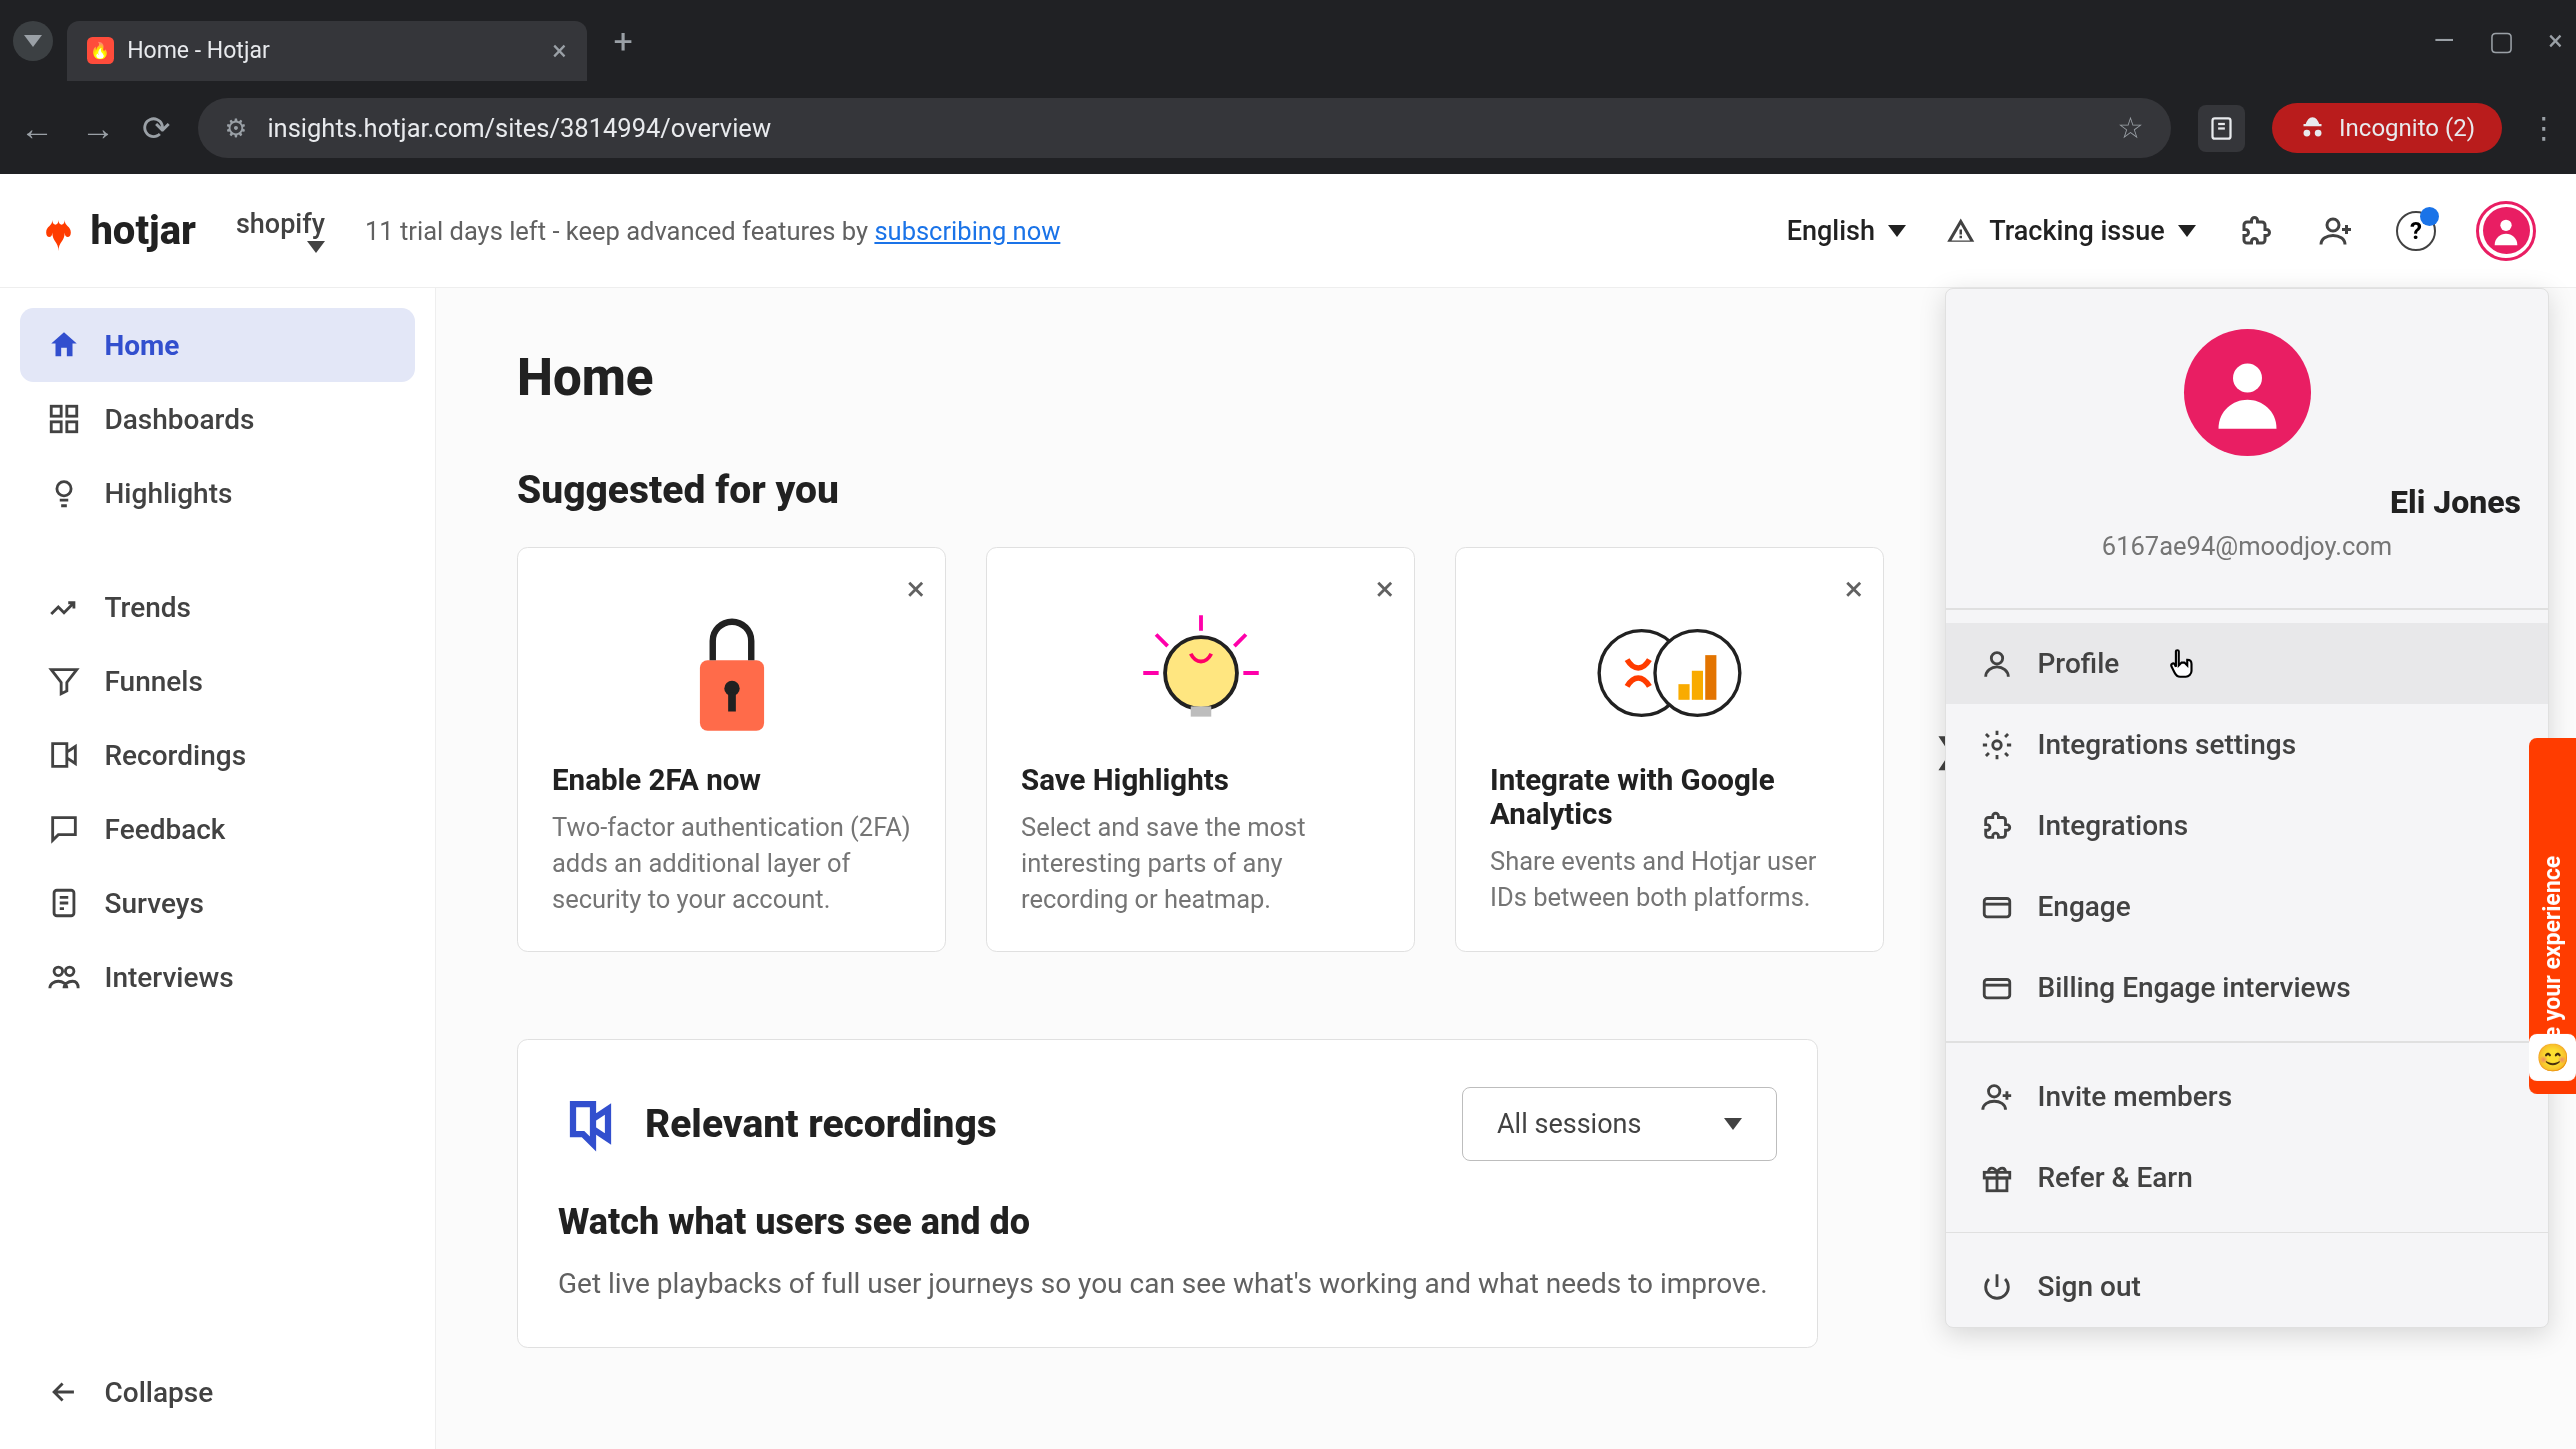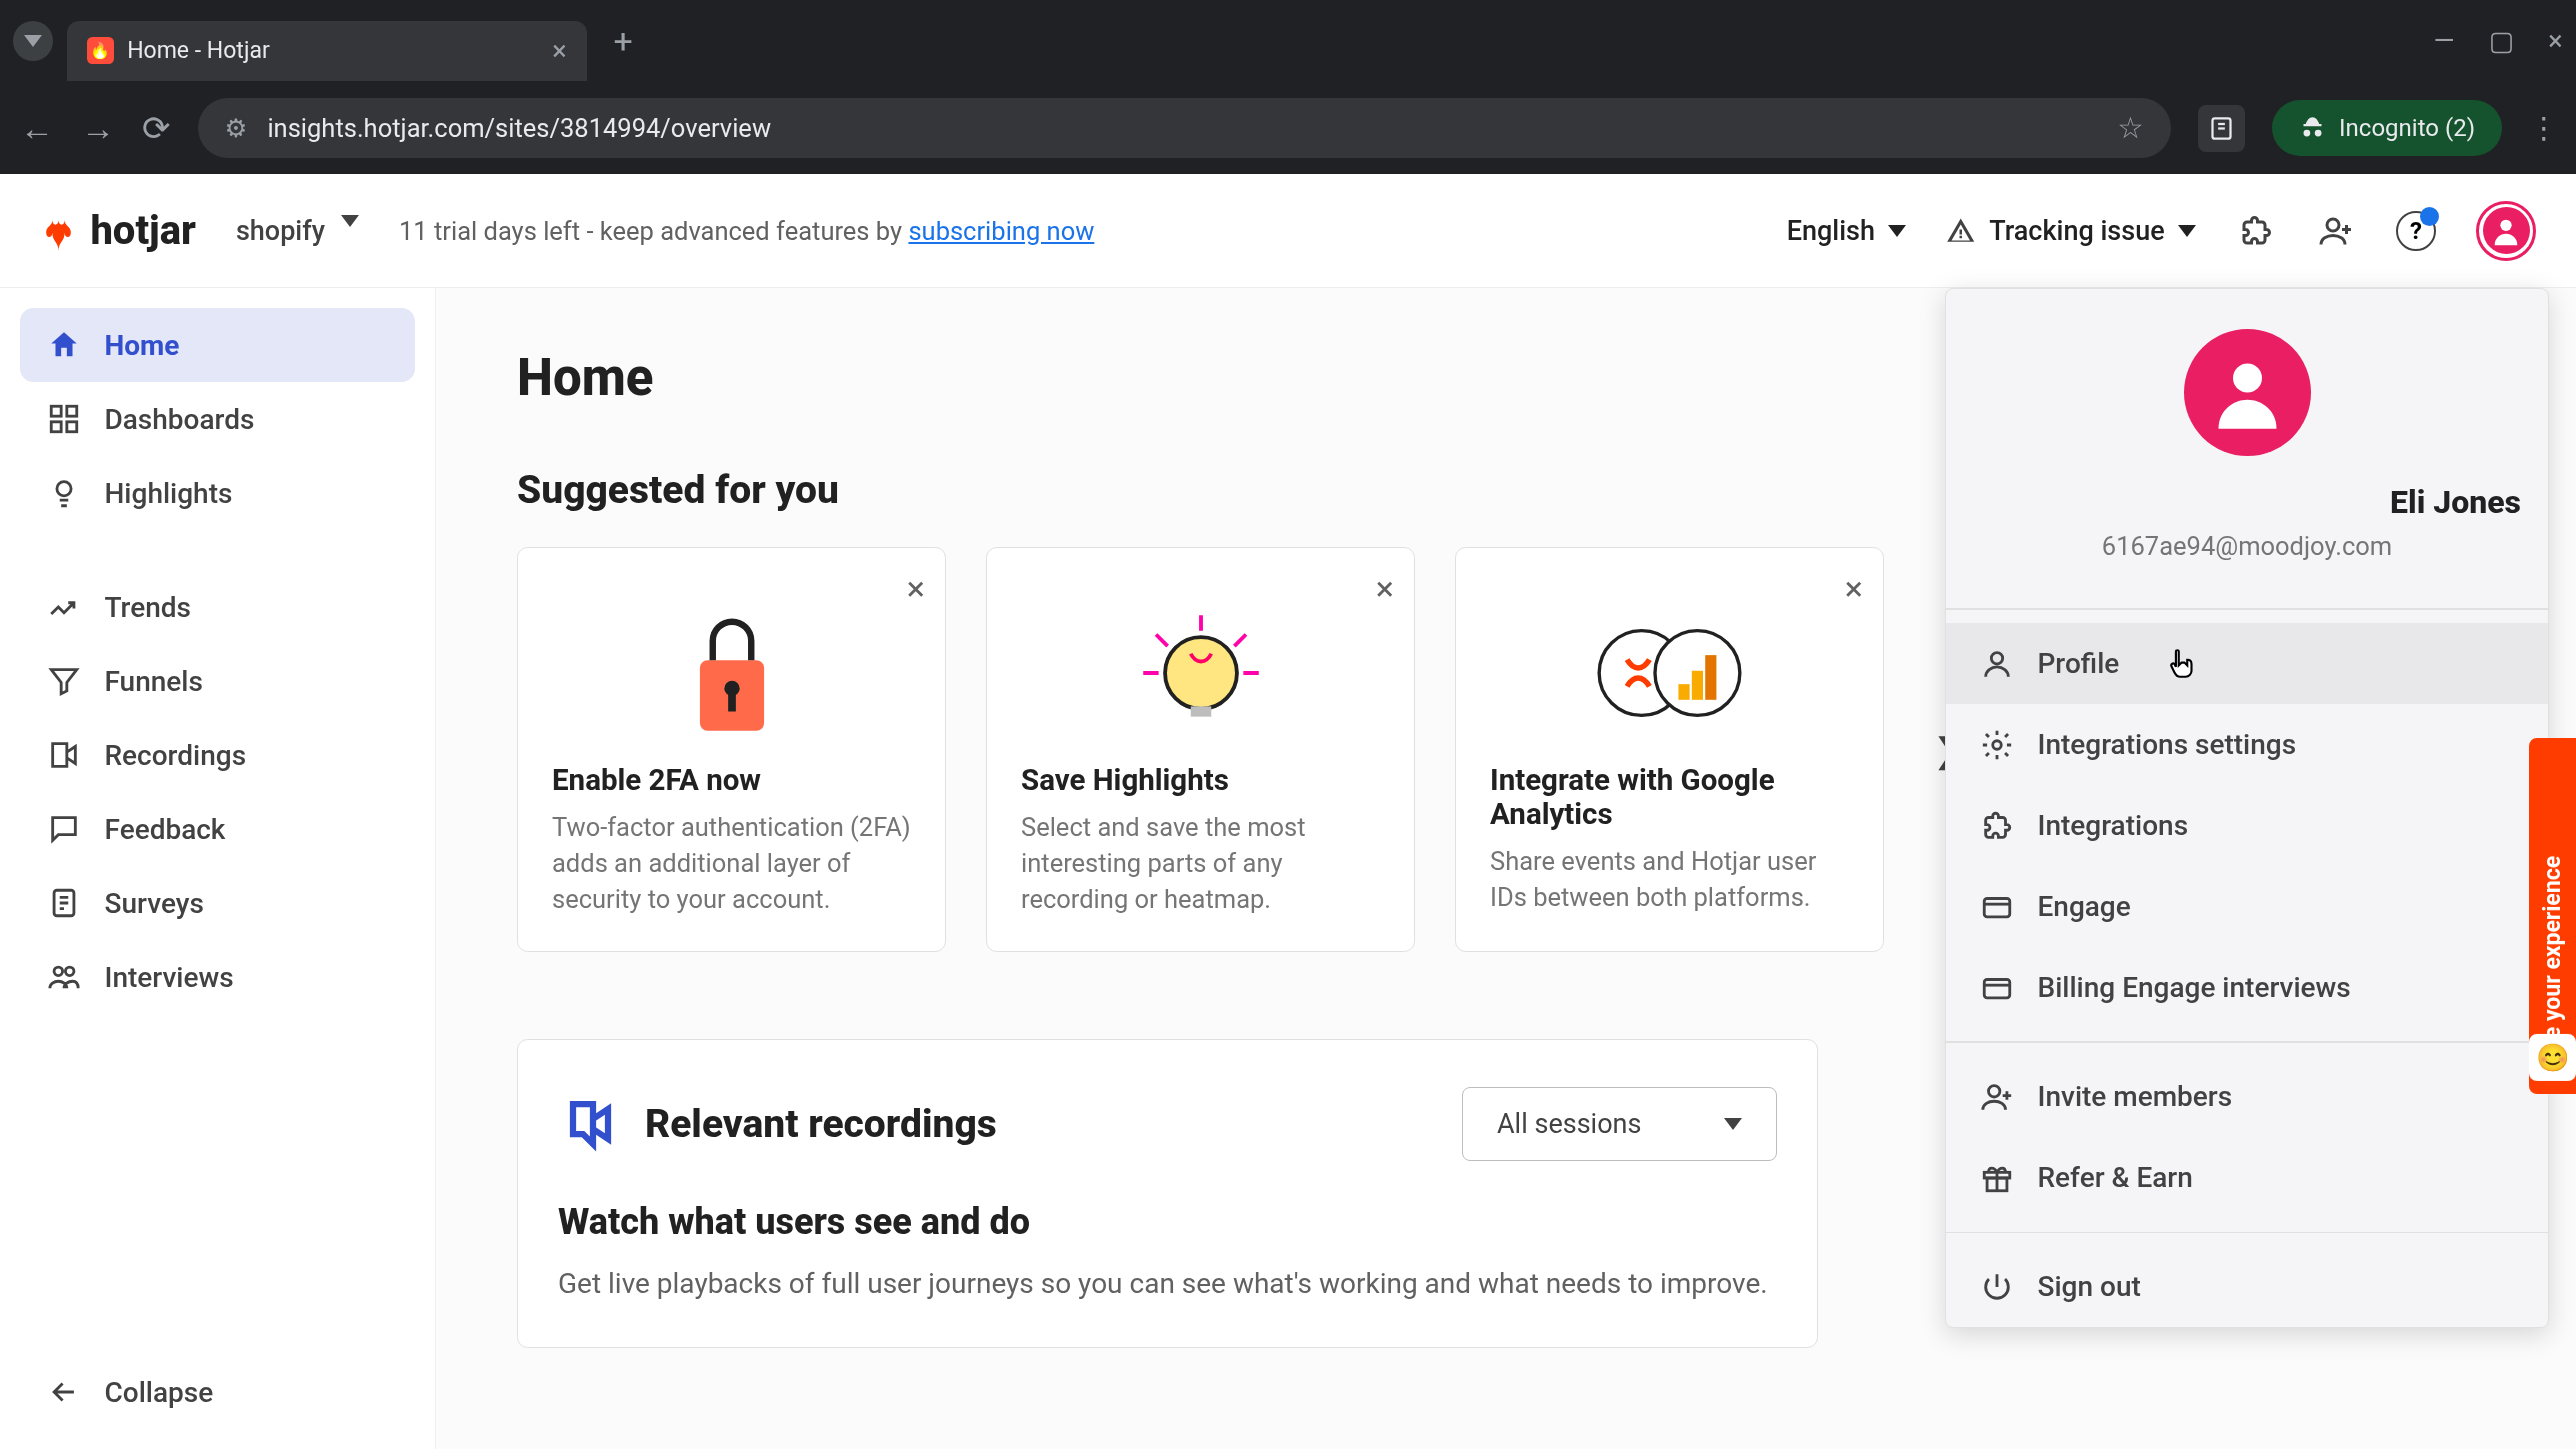--- a/index.html
+++ b/index.html
@@ -15,29 +15,29 @@
 .tab-close { margin-left: auto; color: #9aa0a6; font-size: 27px; }
 .new-tab { color: #9aa0a6; font-size: 34px; margin-left: 13.4px; }
 .window-controls { margin-left: auto; display: flex; gap: 34px; color: #9aa0a6; font-size: 27px; }
 
 .url-bar { display: flex; align-items: center; height: 94px; padding: 0 20px; gap: 27px; background: #202124; }
 .nav-btn { color: #9aa0a6; font-size: 34px; }
 .url-field { flex: 1; background: #35363a; border-radius: 40px; height: 60px; display: flex; align-items: center; padding: 0 27px; gap: 20px; color: #e8eaed; font-size: 25.5px; }
 .site-settings { color: #9aa0a6; }
 .bookmark-star { margin-left: auto; color: #9aa0a6; font-size: 29.5px; }
 .reader-mode { width: 47px; height: 47px; background: #35363a; border-radius: 8px; display: flex; align-items: center; justify-content: center; color: #e8eaed; }
-.incognito-badge { background: #14532d; border-radius: 40px; height: 56px; display: flex; align-items: center; padding: 0 27px; gap: 13.4px; color: #e8eaed; font-size: 24px; }
+.incognito-badge { background: #b91c1c; border-radius: 40px; height: 50px; display: flex; align-items: center; padding: 0 27px; gap: 13.4px; color: #e8eaed; font-size: 24px; }
 .menu-dots { color: #9aa0a6; font-size: 29.5px; width: 27px; text-align: center; }
 
 
 .app { height: calc(1449px - 174px); background: #fff; display: flex; flex-direction: column; }
 .app-header { height: 114px; display: flex; align-items: center; padding: 0 40px; gap: 40px; border-bottom: 0.7px solid #eee; }
 .logo { display: flex; align-items: flex-end; gap: 13.4px; font-size: 40px; font-weight: 800; color: #212121; }
 .logo-mark { width: 37px; height: 37px; display: inline-block; }
-.site-selector { display: flex; align-items: flex-start; gap: 16px; font-size: 27px; color: #424242; font-weight: 500; }
+.site-selector { display: flex; align-items: flex-end; gap: 1px; font-size: 27px; color: #424242; font-weight: 500; flex-direction: column; }
 .trial-text { font-size: 25.5px; color: #616161; }
 .trial-link { color: #1a73e8; text-decoration: underline; }
 .header-spacer { flex: 1; }
 .lang-selector { display: flex; align-items: center; gap: 13.4px; font-size: 27px; color: #212121; font-weight: 500; }
 .tracking-issue { display: flex; align-items: center; gap: 13.4px; font-size: 27px; color: #212121; font-weight: 500; }
 .header-icon { width: 40px; height: 40px; display: flex; align-items: center; justify-content: center; color: #424242; position: relative; }
 .help-icon { width: 40px; height: 40px; border: 2.7px solid #424242; border-radius: 50%; display: flex; align-items: center; justify-content: center; font-size: 24px; font-weight: 700; position: relative; }
 .help-dot { position: absolute; top: -5.4px; right: -5.4px; width: 19px; height: 19px; background: #1a73e8; border-radius: 50%; }
 .avatar-btn { width: 60px; height: 60px; border: 3.4px solid #e91e63; border-radius: 50%; display: flex; align-items: center; justify-content: center; }
 .avatar-inner { width: 47px; height: 47px; background: #e91e63; border-radius: 50%; display: flex; align-items: center; justify-content: center; }

